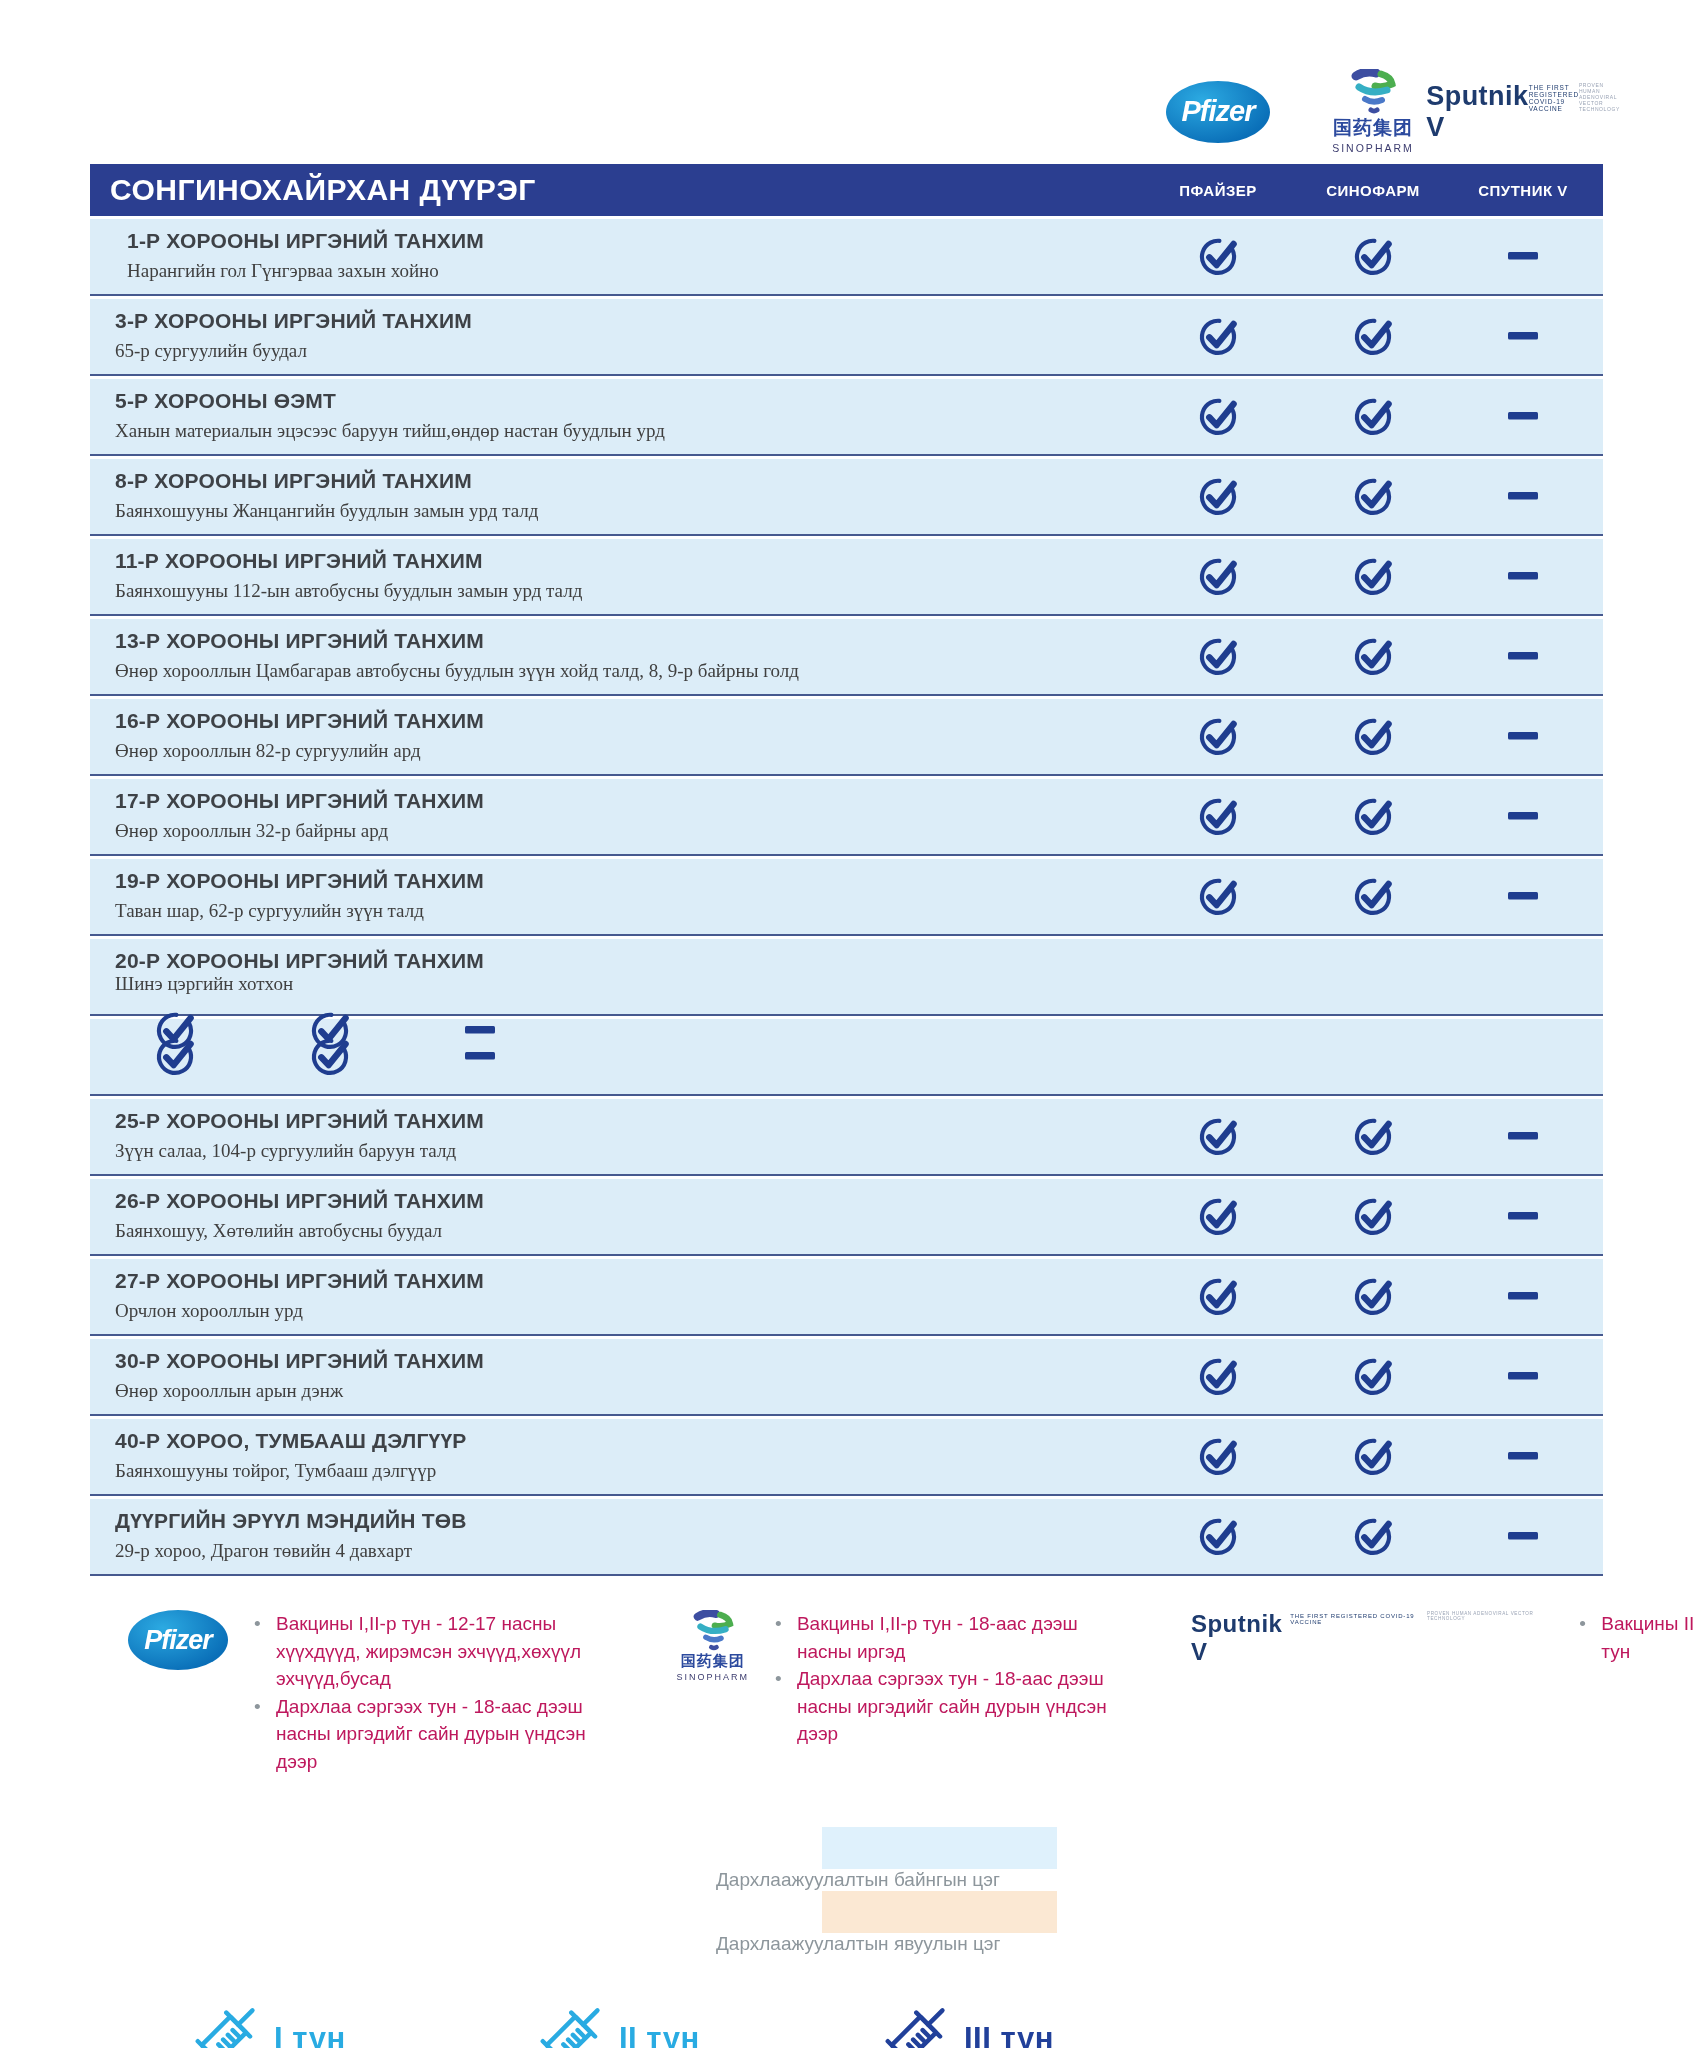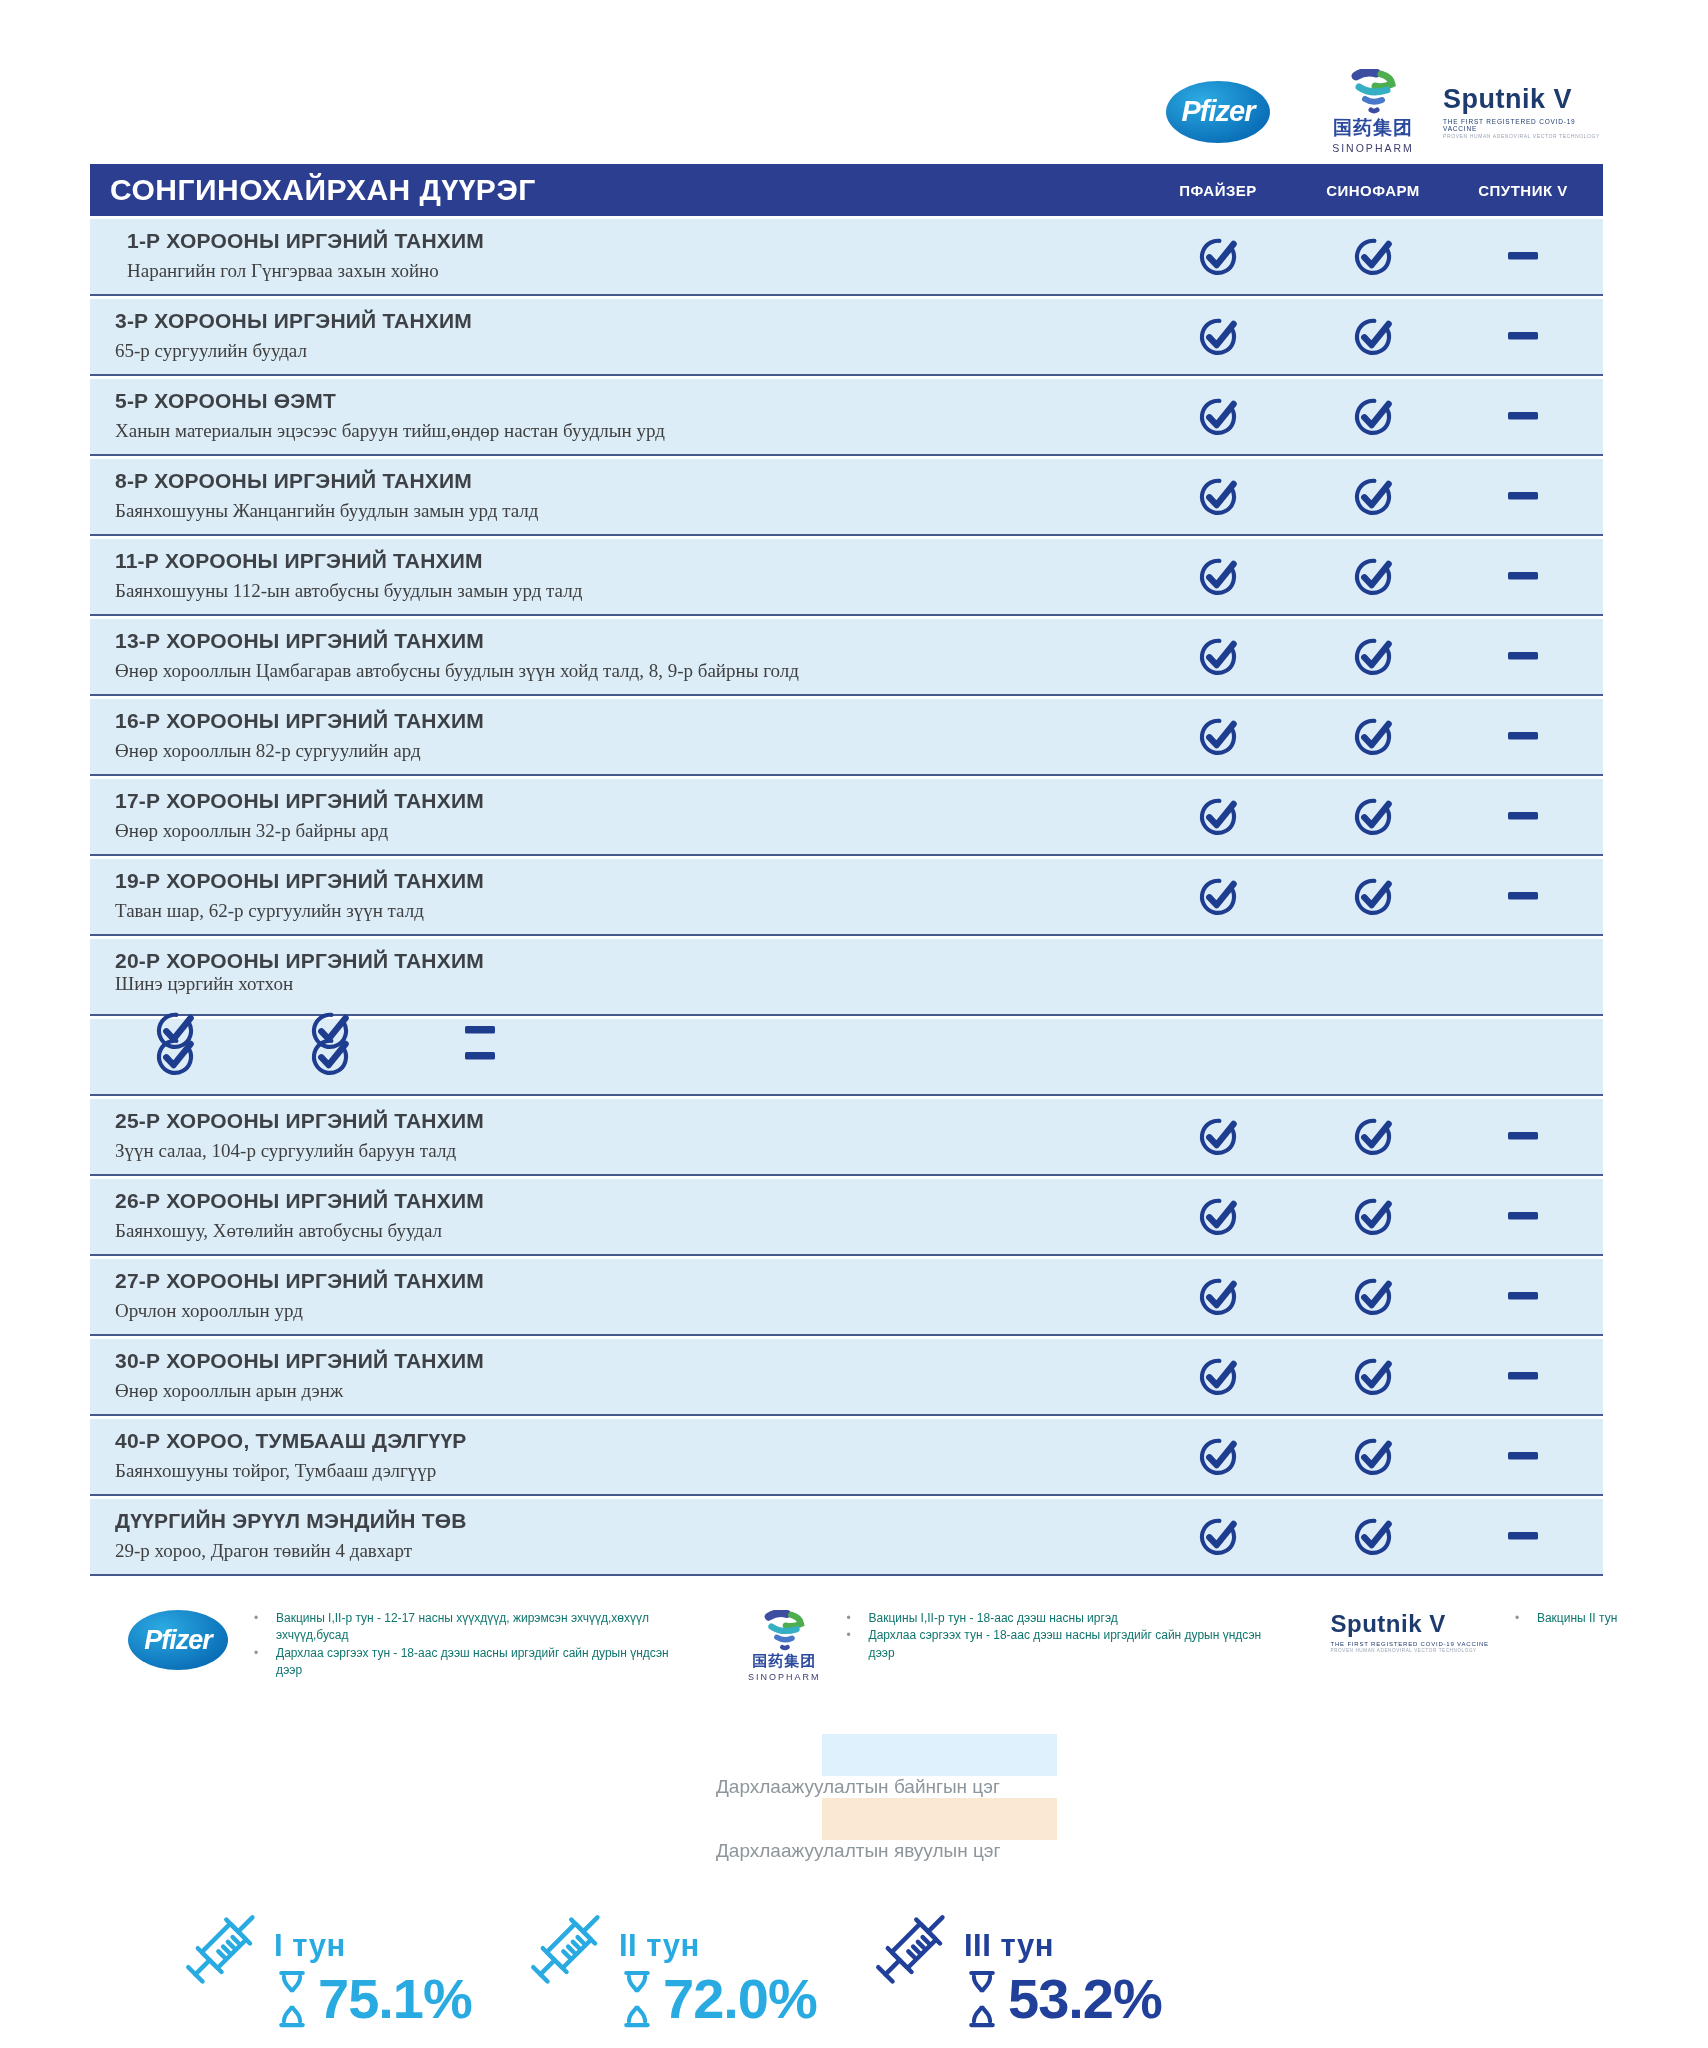--- a/index.html
+++ b/index.html
@@ -17,21 +17,21 @@
   .top-spacer { flex:1; }
   .pfizer-ellipse {
     width:104px; height:62px; border-radius:50%;
     background:radial-gradient(ellipse at 35% 30%, #2caae2, #0a6fb8 75%);
     color:#fff; font-style:italic; font-weight:bold; font-size:29px;
     display:flex; align-items:center; justify-content:center; letter-spacing:-1px;
   }
   .sino-logo { display:flex; flex-direction:column; align-items:center; }
   .sino-cn { color:#2c4a9e; font-weight:bold; font-size:19px; letter-spacing:1px; }
   .sino-en { color:#3b3b6e; font-size:10.5px; letter-spacing:2px; margin-top:1px; }
-  .sputnik-logo { display:flex; flex-direction:column; align-items:flex-start; }
+  .sputnik-logo { display:flex; flex-direction:row; align-items:flex-start; }
   .sputnik-name { color:#1e3b6e; font-weight:bold; font-size:27px; letter-spacing:0.5px; }
   .sputnik-tag1 { color:#1e3b6e; font-size:6.5px; letter-spacing:0.8px; margin-top:3px; }
   .sputnik-tag2 { color:#9aa3b5; font-size:5px; letter-spacing:0.6px; margin-top:1px; }
 
   
   .band {
     width:1513px; height:52px; margin-left:90px; background:#2b3e90;
     display:flex; align-items:center;
   }
   .band-title { flex:1; color:#fff; font-weight:bold; font-size:30px; letter-spacing:0.5px; padding-left:20px; }
@@ -42,21 +42,21 @@
   .row { height:77px; background:#dcedf8; display:flex; border-bottom:2px solid #46598f; margin-bottom:3px; }
   .row-text { flex:1; padding:10px 0 12px 25px; display:flex; flex-direction:column; justify-content:space-between; }
   .row-title { font-weight:bold; font-size:21px; color:#3e4247; letter-spacing:0.2px; }
   .row-subtitle { font-size:19px; color:#404040;font-family:Liberation Serif, serif; }
 
   
   .vaccine-legend { display:flex; margin:34px 0 0 128px; }
   .vl-block { display:flex; align-items:flex-start; }
   .vl-block .pfizer-ellipse { width:100px; height:60px; font-size:27px; flex:0 0 auto; }
   .vl-bullets { list-style:none; margin-left:26px; max-width:420px; }
-  .vl-bullets li { font-size:12px; color:#0f766e; line-height:1.45; padding-left:22px; position:relative; }
+  .vl-bullets li { font-size:19px; color:#be185d; line-height:1.45; padding-left:22px; position:relative; }
   .vl-bullets li::before { content:"\2022"; position:absolute; left:0; color:#8d969c; }
   .vl-b2 { margin-left:74px; }
   .vl-b3 { margin-left:64px; }
 
   
   .points-row { display:flex; align-items:center; margin:52px 0 0 170px;flex-direction:column; }
   .swatch { width:235px; height:42px; flex:0 0 auto; }
   .point-label { font-size:19px; color:#8d969c; margin-left:32px; width:478px; }
 
   

